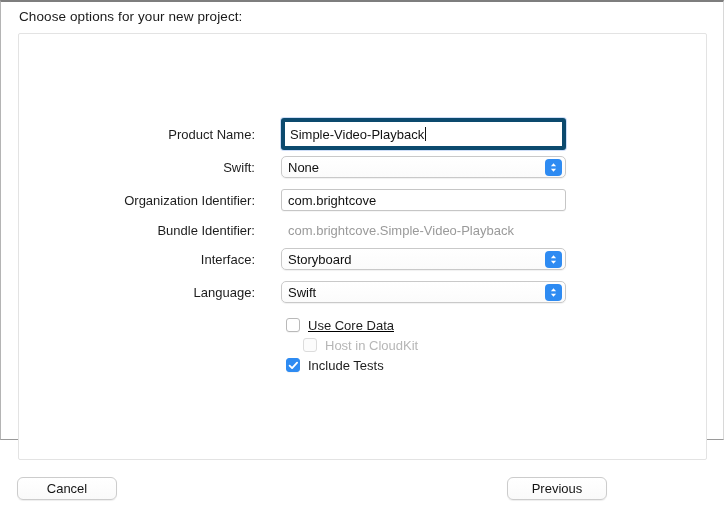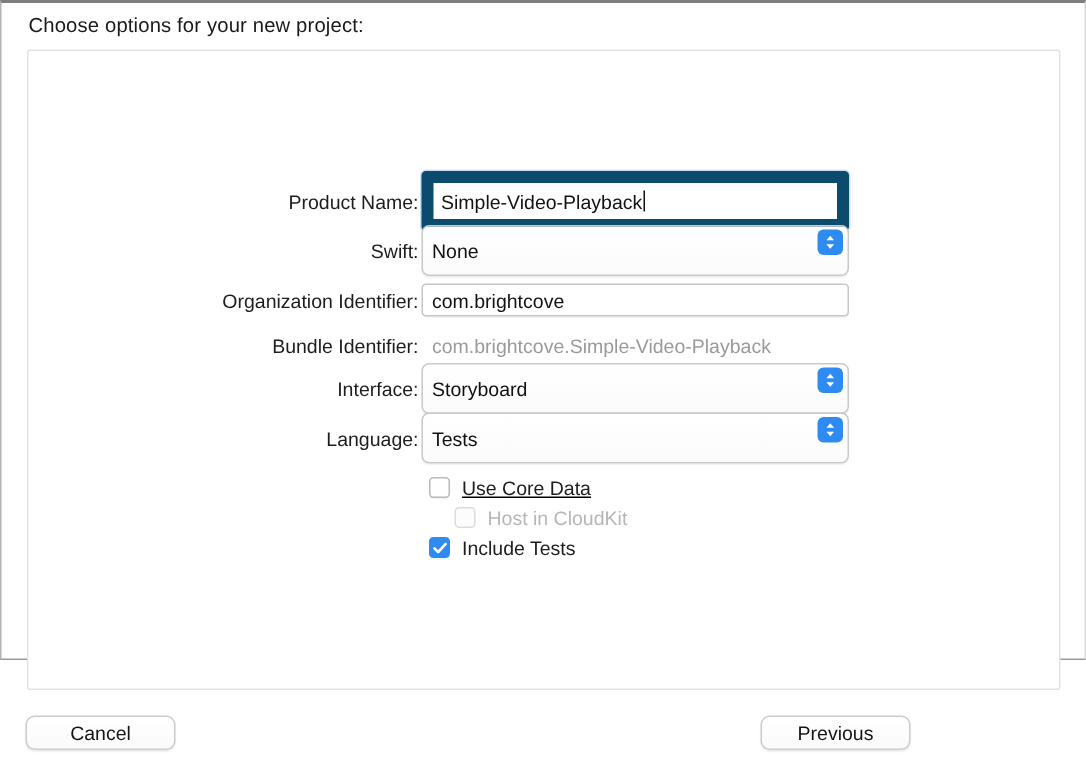--- a/index.html
+++ b/index.html
@@ -58,21 +58,21 @@
     position: absolute;
     left: 0;
     width: 689px;
     height: 24px;
     display: flex;
     align-items: center;
   }
   .row-label {
     width: 262px;
     text-align: right;
-    padding-right: 2px;
+    padding-right: 26px;
     box-sizing: border-box;
     font-size: 13px;
     color: #1d1d1d;
     white-space: nowrap;
   }
   .field {
     width: 285px;
     height: 22px;
     box-sizing: border-box;
     border: 1px solid #c6c6c6;
@@ -80,21 +80,21 @@
     background: #ffffff;
     display: flex;
     align-items: center;
     padding: 0 6px;
     font-size: 13px;
     color: #121212;
     position: relative;
     box-shadow: 0 1px 0 rgba(0,0,0,0.035);
   }
   .field.focused {
-    border: 8px solid #0c4a6e;
+    border: 4px solid #0c4a6e;
     box-shadow: 0 0 0 1px rgba(111,159,232,0.35);
     padding: 12px 5px;
   }
   .caret {
     display: inline-block;
     width: 1px;
     height: 14px;
     background: #111111;
     margin-left: 1px;
   }
@@ -106,21 +106,21 @@
   }
   .popup {
     width: 285px;
     height: 22px;
     box-sizing: border-box;
     border: 1px solid #c9c9c9;
     border-radius: 5px;
     background: linear-gradient(#ffffff, #fbfbfb);
     display: flex;
     align-items: center;
-    padding: 16px 6px;
+    padding: 4px 6px;
     font-size: 13px;
     color: #101010;
     position: relative;
     box-shadow: 0 1px 1px rgba(0,0,0,0.06);
   }
   .stepper {
     position: absolute;
     right: 3px;
     top: 2px;
     width: 17px;
@@ -237,21 +237,21 @@
               <svg width="11" height="13" viewBox="0 0 11 13">
                 <path d="M5.5 2.2 L8.1 5.2 L2.9 5.2 Z" fill="#ffffff"></path>
                 <path d="M5.5 10.8 L8.1 7.8 L2.9 7.8 Z" fill="#ffffff"></path>
               </svg>
             </span>
           </div>
         </div>
         <div class="row" style="top: 246px;">
           <div class="row-label">Language:</div>
           <div class="popup">
-            <span>Tests</span>
+            <span>Swift</span>
             <span class="stepper">
               <svg width="11" height="13" viewBox="0 0 11 13">
                 <path d="M5.5 2.2 L8.1 5.2 L2.9 5.2 Z" fill="#ffffff"></path>
                 <path d="M5.5 10.8 L8.1 7.8 L2.9 7.8 Z" fill="#ffffff"></path>
               </svg>
             </span>
           </div>
         </div>
       </div>
     <div id="check-rows">

